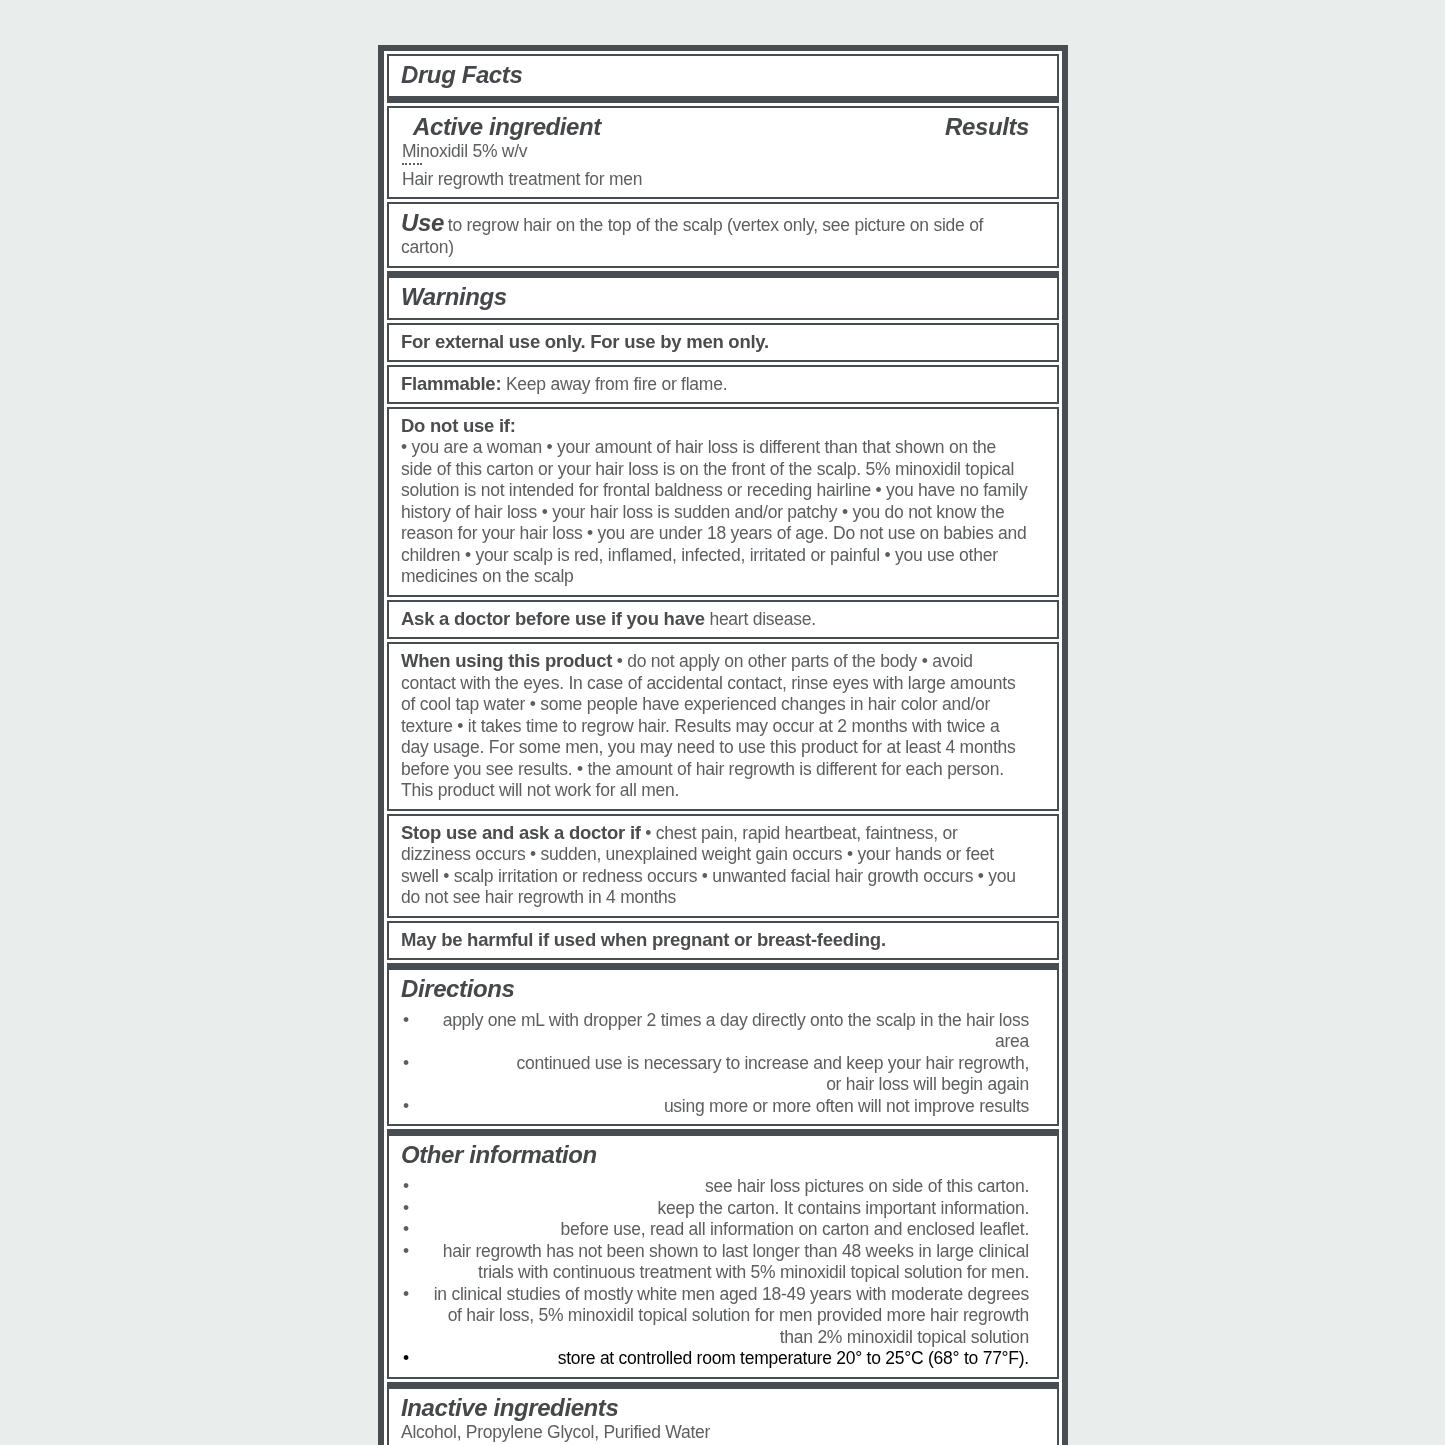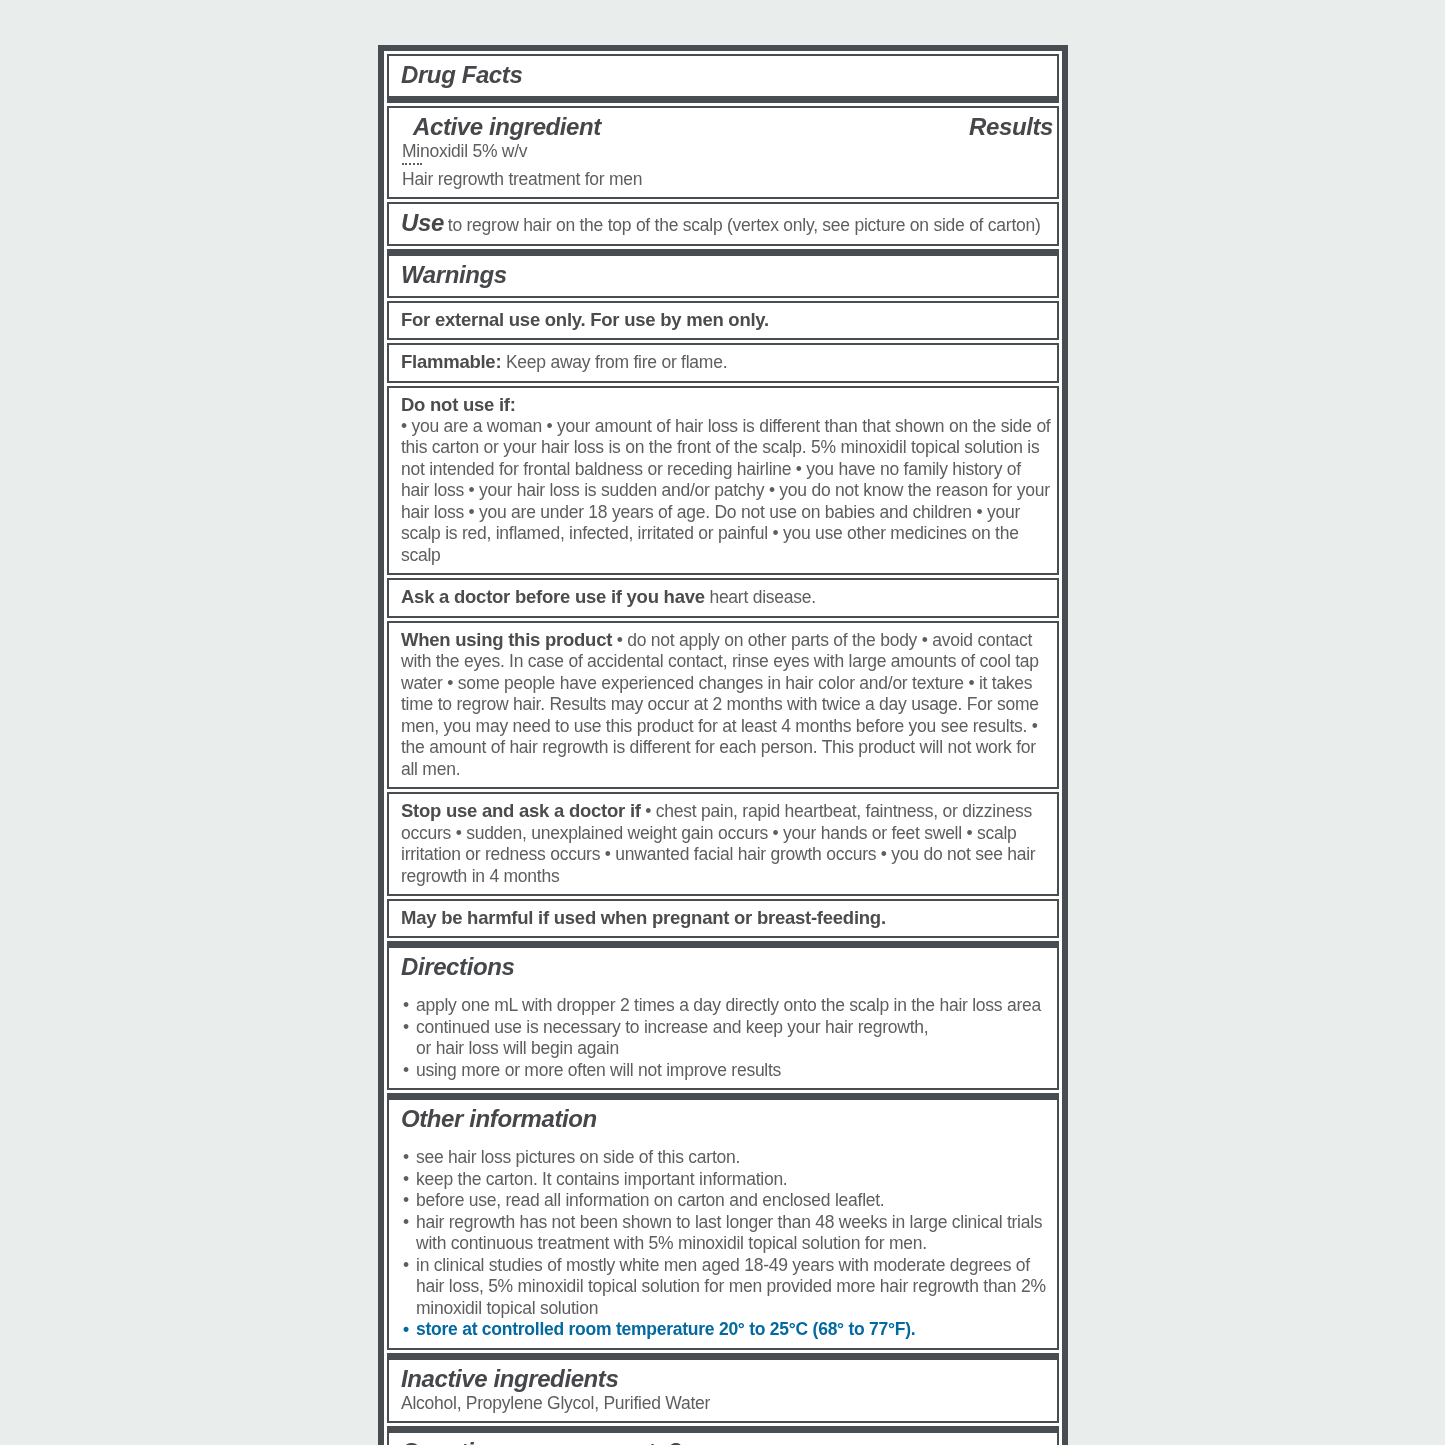--- a/index.html
+++ b/index.html
@@ -14,21 +14,21 @@
     left: 378px;
     top: 45px;
     width: 690px;
     background: #ffffff;
     border: 6px solid #484d52;
     padding: 3px;
   }
   .box {
     border: 2px solid #484d52;
     background: #ffffff;
-    padding: 5px 4px 7px 12px;
+    padding: 5px 28px 7px 12px;
     margin-bottom: 3px;
   }
   .box:last-child { margin-bottom: 0; }
   .thick-top { border-top-width: 7px; }
   .thick-bottom { border-bottom-width: 7px; }
   .h {
     font-weight: bold;
     font-style: italic;
     font-size: 24px;
     line-height: 28px;
@@ -37,22 +37,22 @@
   }
   .h-inline { margin-right: 4px; }
   .body-text {
     font-size: 17.5px;
     line-height: 21.5px;
     color: #5d5e60;
     letter-spacing: -0.25px;
     flex-direction: column;
   }
   .bold-label {
-    font-weight: bold;
-    color: #0369a1;
+    font-weight: normal;
+    color: #000000;
   }
   .bold-line {
     font-weight: bold;
     font-size: 18.5px;
     line-height: 23px;
     color: #4b4c4e;
     letter-spacing: -0.25px;
   }
   .two-col {
     display: flex;
@@ -74,21 +74,21 @@
   .bullet {
     position: relative;
     padding-left: 15px;
     white-space: pre-line;
   }
   .bullet::before {
     content: "\2022";
     position: absolute;
     left: 2px;
   }
-  .mt2 { margin-top: 14px; }
+  .mt2 { margin-top: 7px; text-align: right; }
 </style>
 </head>
 <body>
 
 <div class="label-frame">
 
   <div class="box thick-bottom">
     <div class="h">Drug Facts</div>
   </div>
 

